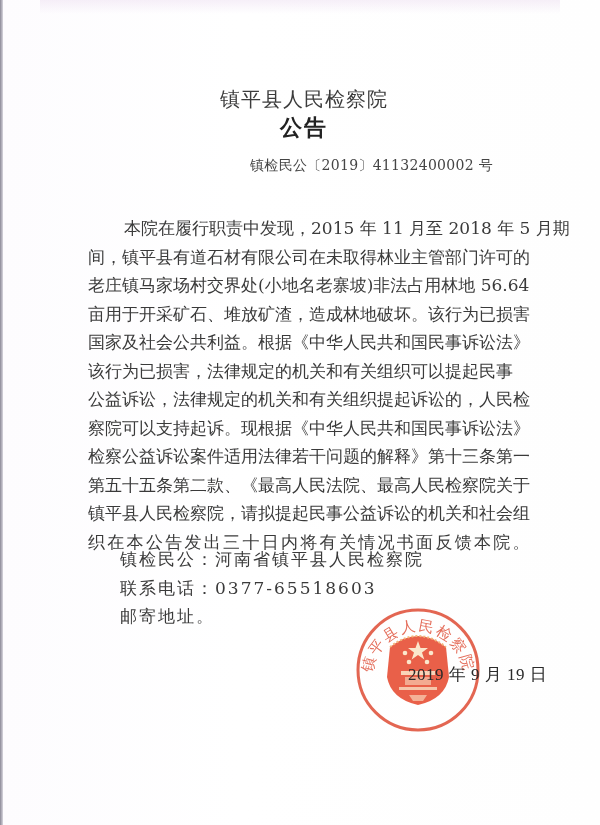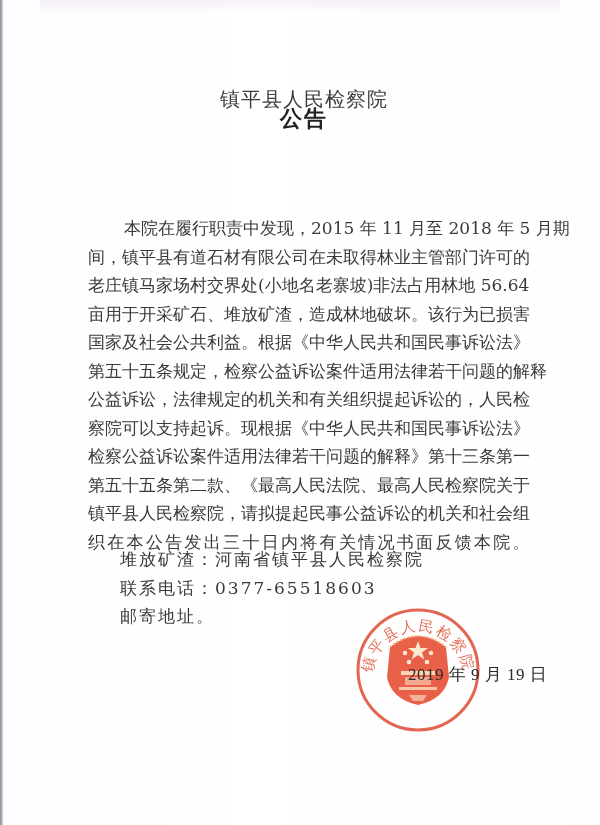--- a/index.html
+++ b/index.html
@@ -39,21 +39,21 @@
     text-align: center;
     font-size: 20px;
     letter-spacing: 1px;
     color: #3c3c3c;
     padding-left: 8px;
     box-sizing: border-box;
   }
   .doc-title {
     position: absolute;
     left: 0; width: 600px;
-    top: 104px;
+    top: 113px;
     text-align: center;
     font-size: 22px;
     font-weight: bold;
     letter-spacing: 2px;
     color: #222222;
     padding-left: 8px;
     box-sizing: border-box;
   }
   .doc-number {
     position: absolute;
@@ -122,38 +122,39 @@
 </style>
 </head>
 <body>
 
 <div class="page">
   <div class="left-edge"></div>
   <div class="top-tint"></div>
 
   <div class="org-title">镇平县人民检察院</div>
   <div class="doc-title">公告</div>
+  <div class="doc-number" style="top:177px">镇检民公〔2019〕41132400002 号</div>
 
   <div class="body-text">
     <span class="line indent">本院在履行职责中发现，2015 年 11 月至 2018 年 5 月期</span>
     <span class="line">间，镇平县有道石材有限公司在未取得林业主管部门许可的</span>
     <span class="line">老庄镇马家场村交界处(小地名老寨坡)非法占用林地 56.64</span>
     <span class="line">亩用于开采矿石、堆放矿渣，造成林地破坏。该行为已损害</span>
     <span class="line">国家及社会公共利益。根据《中华人民共和国民事诉讼法》</span>
-    <span class="line">第五十五条规定，检察公益诉讼案件适用法律若干问题的解释</span>
+    <span class="line">该行为已损害，法律规定的机关和有关组织可以提起民事</span>
     <span class="line">公益诉讼，法律规定的机关和有关组织提起诉讼的，人民检</span>
     <span class="line">察院可以支持起诉。现根据《中华人民共和国民事诉讼法》</span>
     <span class="line">检察公益诉讼案件适用法律若干问题的解释》第十三条第一</span>
     <span class="line">第五十五条第二款、《最高人民法院、最高人民检察院关于</span>
     <span class="line">镇平县人民检察院，请拟提起民事公益诉讼的机关和社会组</span>
     <span class="line last">织在本公告发出三十日内将有关情况书面反馈本院。</span>
   </div>
 
   <div class="contact">
-    <span class="row"><span>堆放矿渣：</span><span>河南省镇平县人民检察院</span></span>
+    <span class="row"><span>镇检民公：</span><span>河南省镇平县人民检察院</span></span>
     <span class="row"><span>联系电话：</span><span>0377-65518603</span></span>
     <span class="row">邮寄地址。</span>
   </div>
 
   <svg class="seal" viewBox="0 0 126 126" xmlns="http://www.w3.org/2000/svg">
     <defs>
       <path id="sealArc" d="M 17 70 A 46 46 0 1 1 109 70"></path>
     </defs>
     <circle cx="63" cy="63" r="60" fill="none" stroke="#e0553f" stroke-width="3" opacity="0.9"></circle>
     <text font-family="DejaVu Serif, serif" font-size="15" fill="#e0553f" opacity="0.85" letter-spacing="2">

